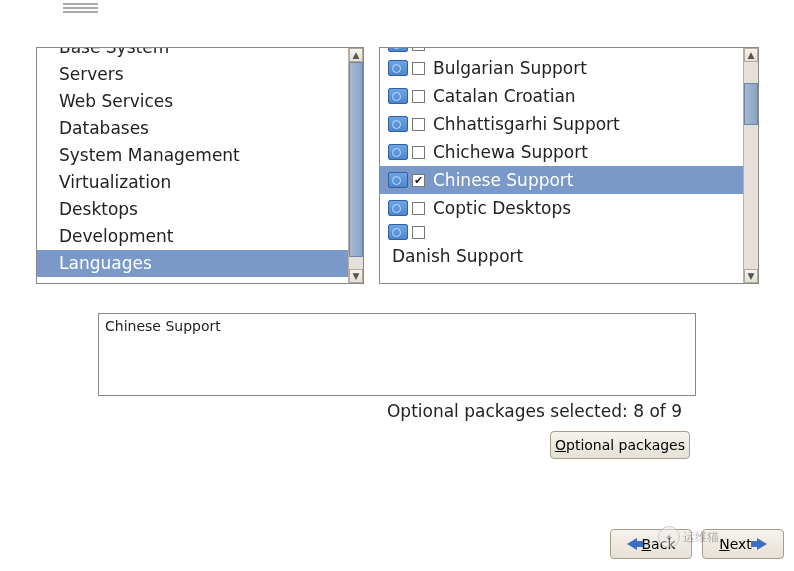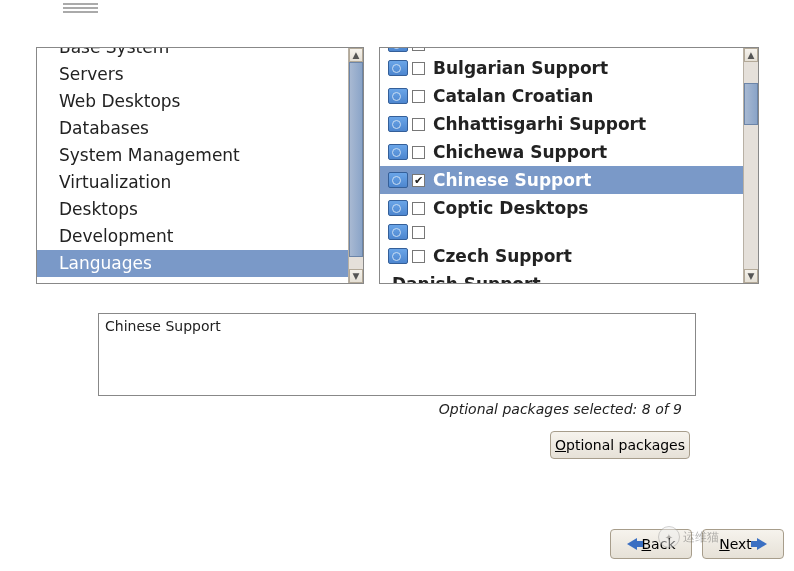--- a/index.html
+++ b/index.html
@@ -57,21 +57,21 @@
       align-items: center;
       gap: 4px;
       padding: 2px 0 2px 8px;
       line-height: 24px;
       cursor: pointer;
     }
     .lang-item.partial-top { margin-top: -14px; }
     .lang-item.selected { background: #7a99c8; }
     .lang-label {
       font-size: 17px;
-      font-weight: bold;
+      font-weight: normal;
       color: #222;
       margin-left: 4px;
     }
     .lang-item.selected .lang-label { color: #fff; }
     .flag-icon {
       width: 20px; height: 16px;
       background: linear-gradient(to bottom, #6aa5e8, #4d86cf);
       border: 1px solid #345f99;
       border-radius: 2px;
       position: relative;
@@ -117,22 +117,21 @@
       width: 598px; height: 83px;
       border: 1px solid #888;
       background: #fff;
       padding: 4px 6px;
       font-size: 14px;
       color: #222;
     }
     .opt-label {
       position: absolute;
       top: 401px; right: 112px;
-      font-size: 14px;
-      font-style: italic;
+      font-size: 17px;
       color: #222;
     }
     .opt-btn {
       position: absolute;
       top: 431px; left: 550px;
       width: 140px; height: 28px;
       background: linear-gradient(#f6f3ed,#e6e1d7);
       border: 1px solid #a79d8b;
       border-radius: 4px;
       font-size: 14px;
@@ -177,21 +176,21 @@
   <span></span>
     <span></span>
     <span></span>
 </div>
 
 <div class="panes">
   <div class="pane pane-left">
     <div class="list" id="cat-list">
         <div class="category-item partial-top">Base System</div>
         <div class="category-item">Servers</div>
-        <div class="category-item">Web Desktops</div>
+        <div class="category-item">Web Services</div>
         <div class="category-item">Databases</div>
         <div class="category-item">System Management</div>
         <div class="category-item">Virtualization</div>
         <div class="category-item">Desktops</div>
         <div class="category-item">Development</div>
         <div class="category-item selected">Languages</div>
       </div>
     <div class="vsb">
       <div class="sb-btn">▲</div>
       <div class="sb-thumb" id="lthumb" style="top: 14px; height: 195px;"></div>
@@ -233,25 +232,20 @@
         <div class="lang-item">
           <span class="flag-icon"></span>
           <span class="chk"></span>
           <span class="lang-label">Coptic Desktops</span>
         </div>
         <div class="lang-item">
           <span class="flag-icon"></span>
           <span class="chk"></span>
         </div>
         <div class="lang-item">
-          <span class="flag-icon"></span>
-          <span class="chk"></span>
-          <span class="lang-label">Czech Support</span>
-        </div>
-        <div class="lang-item">
           <span class="lang-label">Danish Support</span>
         </div>
       </div>
     <div class="vsb">
       <div class="sb-btn">▲</div>
       <div class="sb-thumb" id="rthumb" style="top: 35px; height: 42px;"></div>
       <div class="sb-btn">▼</div>
     </div>
   </div>
 </div>

